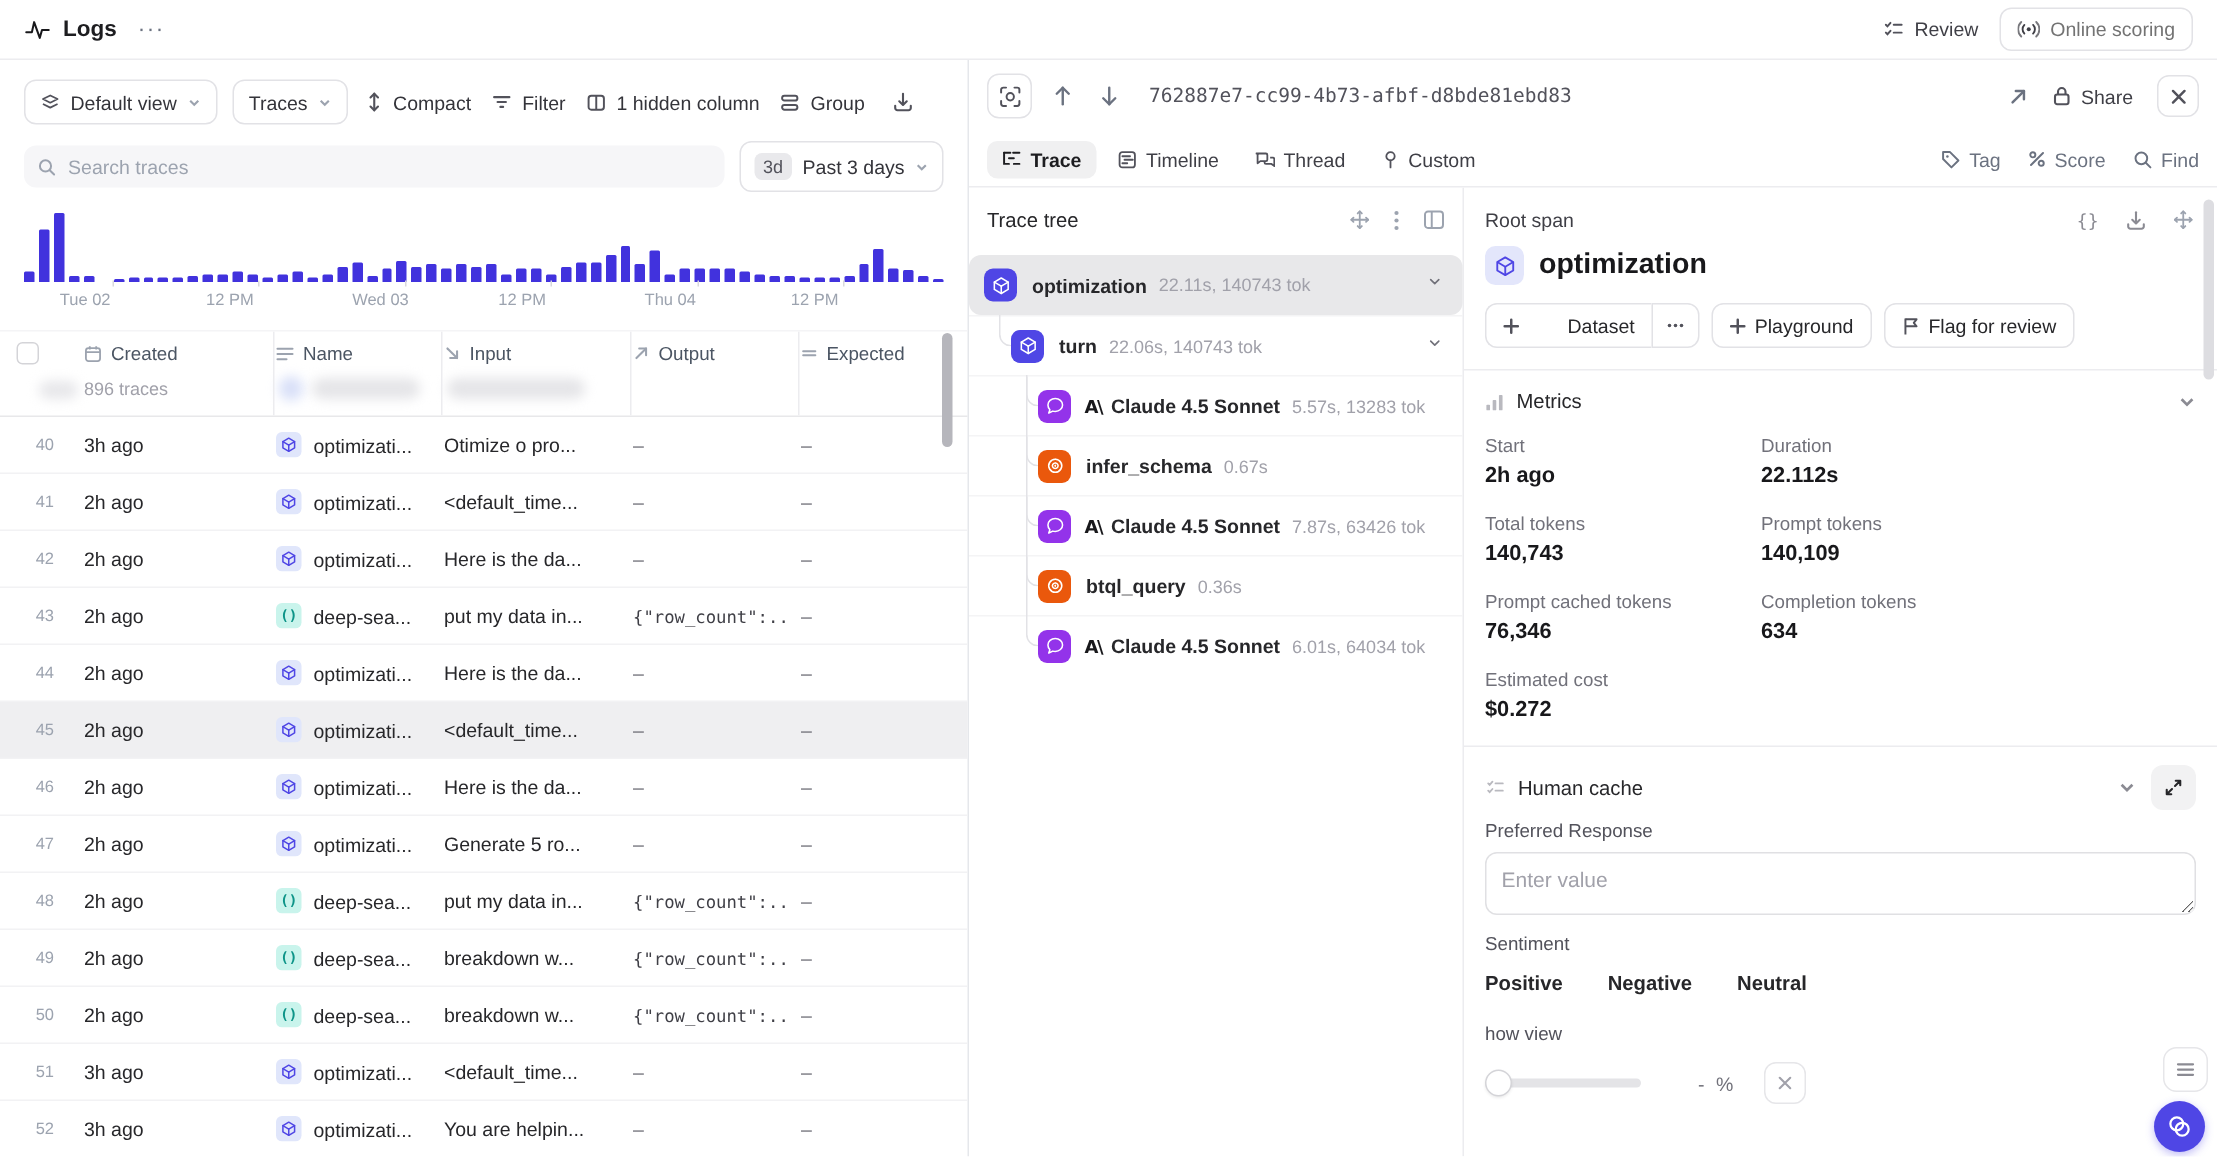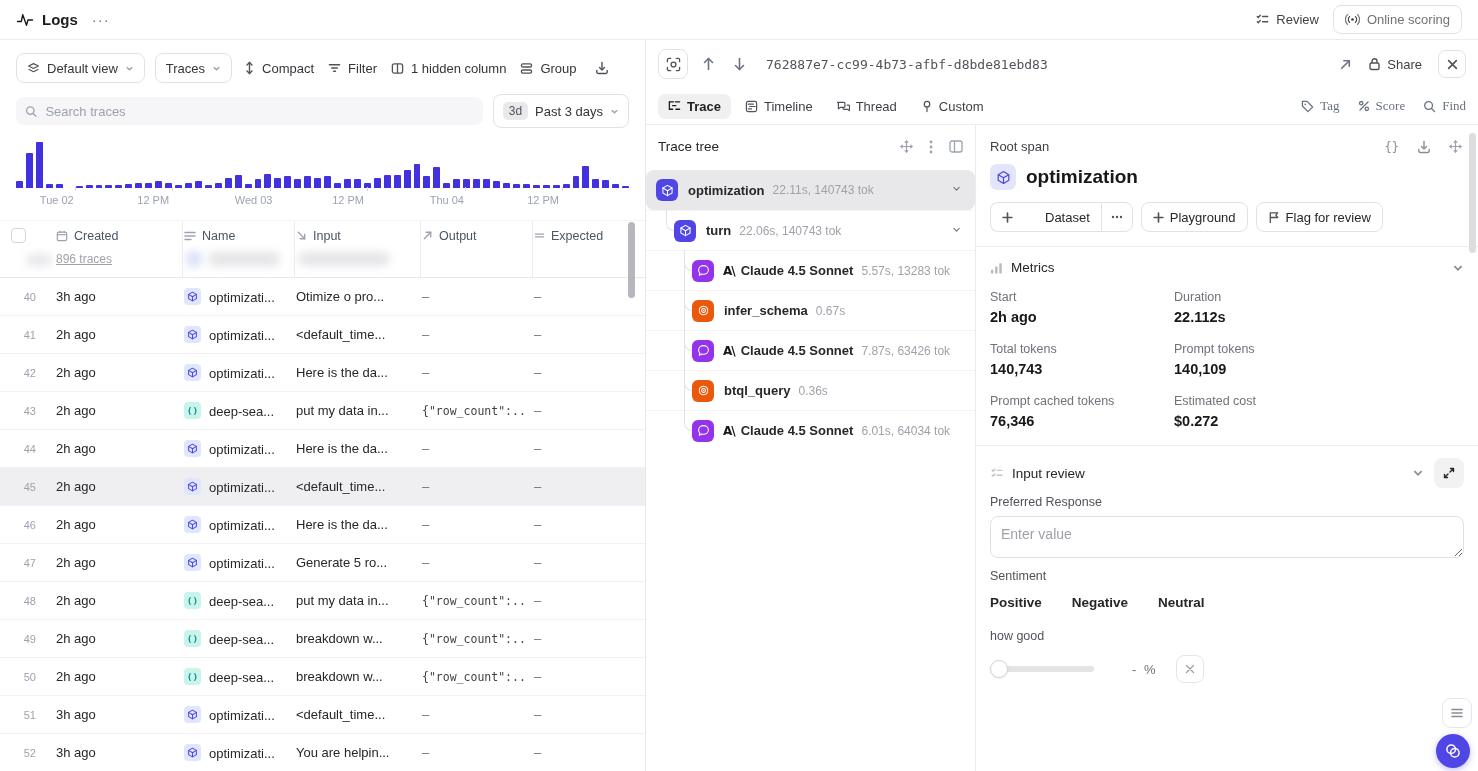--- a/index.html
+++ b/index.html
@@ -44,21 +44,21 @@
   .xticks .lbl { position:absolute; width:70px; margin-left:-35px; font-size:11px; color:#9ca3af; top:4px; }
   .xticks .tick { position:absolute; width:1px; height:4px; background:#d8d8dc; top:-3px; }
 
   
   .tbl { position:relative; margin-top:12px; }
   .thead { position:relative; height:58px; border-bottom:1px solid #e8e8ea; border-top:1px solid #f4f4f6; overflow:hidden; }
   .hrow { position:absolute; top:7px; left:0; right:21px; display:grid; grid-template-columns:50px 128px 112px 126px 112px 1fr; align-items:center; }
   .hcell { display:flex; align-items:center; gap:6px; font-size:12.5px; color:#4b5563; padding-left:6px; }
   .hcell .hic { color:#9ca3af; }
   .cbx { width:15px; height:15px; border:1.5px solid #d4d4d8; border-radius:4px; background:#fff; margin-left:11px; cursor:pointer; }
-  .tracecount { position:absolute; top:31px; left:56px; font-size:12px; color:#a1a1aa;text-decoration:underline; }
+  .tracecount { position:absolute; top:31px; left:56px; font-size:12px; color:#a1a1aa; }
   .hsep { position:absolute; top:0; bottom:0; width:1px; background:#ececef; }
   .blur-blob { position:absolute; filter:blur(4px); border-radius:7px; }
   .tbody .trow { display:grid; grid-template-columns:50px 128px 112px 126px 112px 1fr; align-items:center; height:38px; border-bottom:1px solid #f2f2f4; cursor:pointer; }
   .trow.selected { background:#efeff1; }
   .trow .num { font-size:11px; color:#9ca3af; text-align:right; padding-right:14px; }
   .trow .cell { font-size:13px; color:#27272a; padding-left:6px; white-space:nowrap; overflow:hidden; }
   .trow .mono { font-family:"DejaVu Sans Mono", monospace; font-size:11.5px; color:#3f3f46; }
   .trow .dash { color:#71717a; }
   .namecell { display:flex; align-items:flex-end; gap:8px; }
   .mini-ic { width:17px; height:17px; border-radius:4px; display:flex; align-items:center; justify-content:center; flex:none; }
@@ -76,21 +76,21 @@
   .rp-header { height:48px; display:flex; align-items:center; gap:10px; padding:0 12px; }
   .sq-btn { width:30px; height:30px; border:1px solid #e2e2e6; border-radius:8px; background:#fff; display:flex; align-items:center; justify-content:center; cursor:pointer; color:#52525b; }
   .nav-arrow { color:#6b7280; font-size:15px; cursor:pointer; padding:0 4px; background:none; border:none; font-family:inherit; }
   .trace-id { font-family:"DejaVu Sans Mono", monospace; font-size:13px; color:#52525b; margin-left:6px; }
   .rp-header-right { margin-left:auto; display:flex; align-items:center; gap:16px; }
   .close-btn { width:28px; height:28px; border:1px solid #e2e2e6; border-radius:8px; background:#fff; color:#52525b; font-size:14px; display:flex; align-items:center; justify-content:center; cursor:pointer; }
 
   .rp-tabs { height:37px; display:flex; align-items:center; gap:4px; padding:0 12px; border-bottom:1px solid #ececef; }
   .tab { display:flex; align-items:center; gap:6px; font-size:13px; color:#3f3f46; padding:5px 10px; border-radius:7px; cursor:pointer; background:none; border:none; font-family:inherit; }
   .tab.active { background:#f0f0f1; font-weight:700; color:#1d1d20; }
-  .rp-tabs-right { margin-left:auto; display:flex; align-items:center; gap:18px;font-family:Liberation Serif, serif; }
+  .rp-tabs-right { margin-left:auto; display:flex; align-items:center; gap:18px; }
   .mini-act { display:flex; align-items:center; gap:6px; font-size:13px; color:#6b7280; cursor:pointer; background:none; border:none; font-family:inherit; }
 
   .rp-body { position:relative; flex:1; display:flex; overflow:hidden; }
 
   
   .tree-col { width:330px; border-right:1px solid #ececef; padding-top:14px; }
   .tree-head { display:flex; align-items:center; padding:0 12px 12px 12px; }
   .tree-head .t { font-size:13.5px; font-weight:500; color:#27272a; }
   .tree-head .icons { margin-left:auto; display:flex; gap:16px; color:#9ca3af; }
   .tree-list { margin-top:4px; }
@@ -921,37 +921,41 @@
                 </div>
                 <div class="m-item">
                   <div class="lbl">Prompt tokens</div>
                   <div class="val">140,109</div>
                 </div>
                 <div class="m-item">
                   <div class="lbl">Prompt cached tokens</div>
                   <div class="val">76,346</div>
                 </div>
                 <div class="m-item">
+                  <div class="lbl">Completion tokens</div>
+                  <div class="val">634</div>
+                </div>
+                <div class="m-item">
                   <div class="lbl">Estimated cost</div>
                   <div class="val">$0.272</div>
                 </div>
               </div>
           </div>
 
           <div class="sec-divider"></div>
 
           <div class="hreview">
             <div class="sec-head">
               <svg class="ic" width="14" height="13" viewBox="0 0 16 16" fill="none" stroke="#b9b9bf" stroke-width="1.5" stroke-linecap="round">
                   <path d="M2 4 L3.2 5.2 5.5 2.6"></path>
                   <path d="M8 4 H14"></path>
                   <path d="M2 10 L3.2 11.2 5.5 8.6"></path>
                   <path d="M8 10 H14"></path>
                 </svg>
-              <span class="t">Input review</span>
+              <span class="t">Human cache</span>
               <span class="right">
                 <button class="ghost-btn">
                   <svg class="ic" width="12" height="12" viewBox="0 0 10 10" fill="none" stroke="#8b8b93" stroke-width="1.5">
                       <path d="M2 3.5 L5 6.5 8 3.5"></path>
                     </svg>
                 </button>
                 <button class="xpand-btn">
                   <svg class="ic" width="12" height="12" viewBox="0 0 12 12" fill="none" stroke="#27272a" stroke-width="1.4" stroke-linecap="round" stroke-linejoin="round">
                       <path d="M7 5 L10.5 1.5 M7.5 1.5 H10.5 V4.5"></path>
                       <path d="M5 7 L1.5 10.5 M1.5 7.5 V10.5 H4.5"></path>
@@ -964,21 +968,21 @@
             <textarea placeholder="Enter value" style=""></textarea>
 
             <div class="field-lbl">Sentiment</div>
             <div class="sentiment-row">
               <button class="sent-btn">Positive</button>
               <button class="sent-btn">Negative</button>
               <button class="sent-btn">Neutral</button>
             </div>
 
             <div class="howgood-row">
-              <span class="field-lbl" style="margin-top:6px">how good</span>
+              <span class="field-lbl" style="margin-top:6px">how view</span>
             </div>
             <div class="slider-row">
               <span class="slider">
                 <span class="track"></span>
                 <span class="knob"></span>
               </span>
               <span class="slider-val"><span>-</span> <span>%</span></span>
               <button class="clear-btn">
                 <svg class="ic" width="10" height="10" viewBox="0 0 10 10" fill="none" stroke="#a1a1aa" stroke-width="1.4" stroke-linecap="round">
                     <path d="M1.5 1.5 L8.5 8.5 M8.5 1.5 L1.5 8.5"></path>

